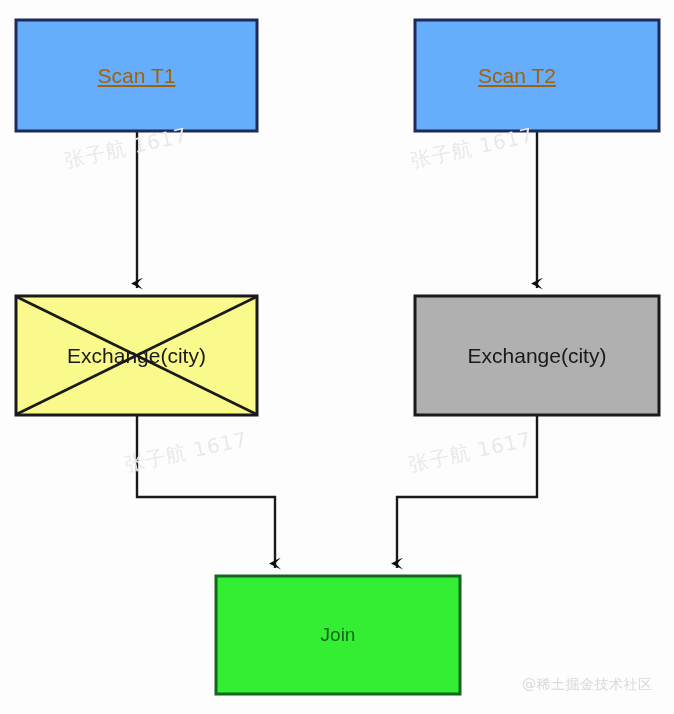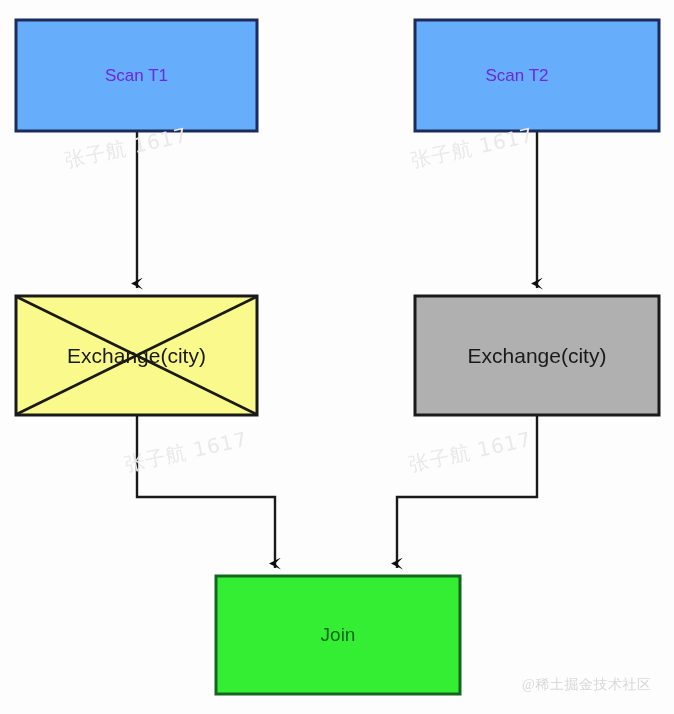--- a/index.html
+++ b/index.html
@@ -28,22 +28,23 @@
   .node-label {
     position: absolute;
     display: flex;
     align-items: center;
     justify-content: center;
     text-align: center;
     pointer-events: none;
     white-space: nowrap;
   }
   .label-scan {
-    font-size: 17px;
-    color: #6d28d9;
+    font-size: 21px;
+    color: #a16207;
+    text-decoration: underline;
   }
   .label-exchange-yellow {
     font-size: 21px;
     color: #1a1a1a;
   }
   .label-exchange-gray {
     font-size: 21px;
     color: #1a1a1a;
   }
   .label-join {
@@ -121,15 +122,15 @@
 
   <div class="node-label label-exchange-gray" style="left:415px; top:296px; width:244px; height:119px;">Exchange(city)</div>
 
   <div class="node-label label-join" style="left:216px; top:576px; width:244px; height:118px;">Join</div>
 
   <div class="watermark" style="left:62px; top:148px;">张子航 1617</div>
   <div class="watermark" style="left:408px; top:148px;">张子航 1617</div>
   <div class="watermark" style="left:122px; top:452px;">张子航 1617</div>
   <div class="watermark" style="left:406px; top:452px;">张子航 1617</div>
 
-  <div class="watermark-credit" style="left:522px; top:676px;font-family:Liberation Serif, serif;">@稀土掘金技术社区</div>
+  <div class="watermark-credit" style="left:522px; top:676px;">@稀土掘金技术社区</div>
 
 </div>
 
 </body></html>

